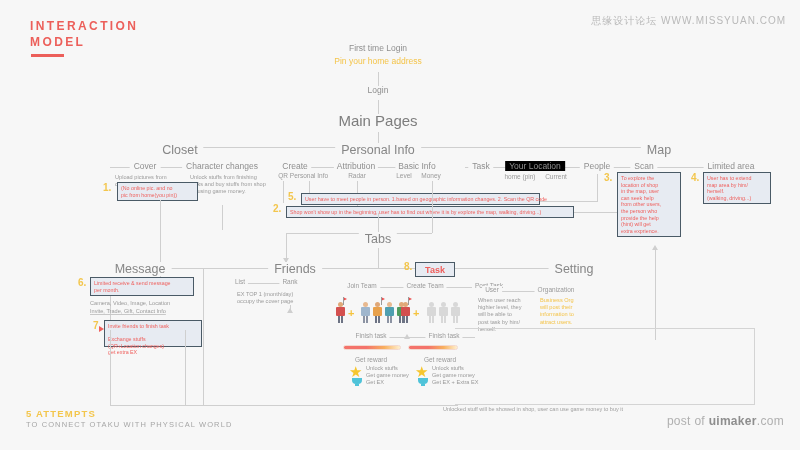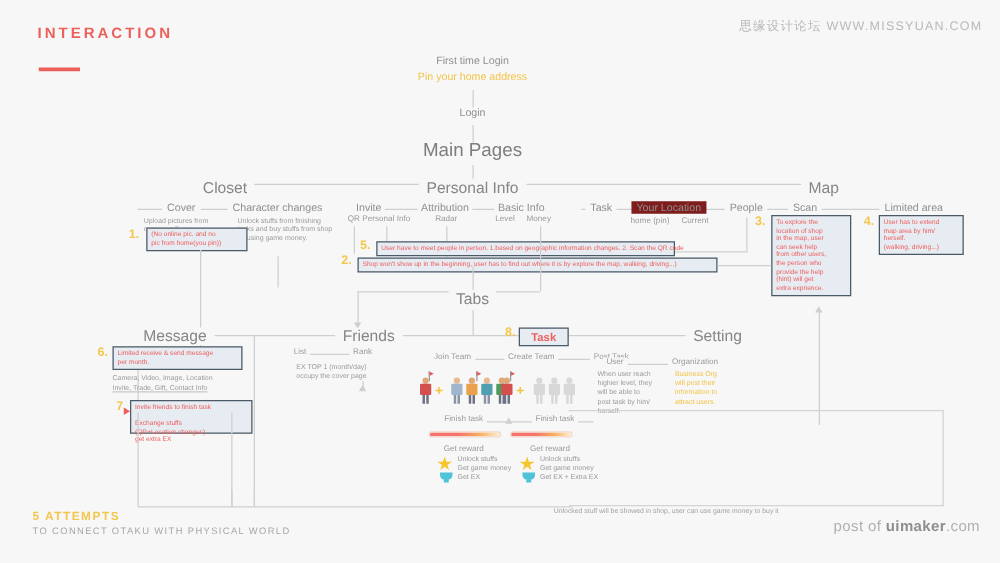--- a/index.html
+++ b/index.html
@@ -81,20 +81,21 @@
   .star{position:absolute;color:#f6c62f;font-size:15px;line-height:15px;}
   .trophy{position:absolute;}
 </style>
 </head>
 <body>
 
 <div id="stage">
 
   <div class="abs title-main">
     <div>INTERACTION</div>
+    <div>MODEL</div>
   </div>
   <div class="abs title-rule"></div>
   <div class="abs watermark">思缘设计论坛  WWW.MISSYUAN.COM</div>
 
   <div class="abs node n-md center" style="left:378px;top:43px;">First time Login</div>
   <div class="abs node n-md center yellow" style="left:378px;top:56px;">Pin your home address</div>
   <div class="abs v" style="left:378px;top:72px;height:14px;"></div>
   <div class="abs node n-md center" style="left:378px;top:85px;">Login</div>
   <div class="abs v" style="left:378px;top:100px;height:14px;"></div>
   <div class="abs node n-xl center" style="left:378px;top:112px;">Main Pages</div>
@@ -122,21 +123,21 @@
   <div class="abs note" style="left:117px;top:182px;width:81px;">(No online pic. and no
 pic from home(you pin))</div>
 
   <div class="abs v" style="left:222px;top:205px;height:25px;"></div>
   <div class="abs v" style="left:160px;top:200px;height:85px;"></div>
   <div class="abs h" style="left:110px;top:285px;width:50px;"></div>
   <div class="abs v" style="left:110px;top:285px;height:45px;"></div>
   <div class="abs v" style="left:160px;top:200px;height:5px;"></div>
 
   <div class="abs h" style="left:285px;top:167px;width:150px;"></div>
-  <div class="abs node n-md center" style="left:295px;top:161px;background:#f7f7f7;padding:0 3px;">Invite</div>
+  <div class="abs node n-md center" style="left:295px;top:161px;background:#f7f7f7;padding:0 3px;">Create</div>
   <div class="abs node n-md center" style="left:356px;top:161px;background:#f7f7f7;padding:0 3px;">Attribution</div>
   <div class="abs node n-md center" style="left:417px;top:161px;background:#f7f7f7;padding:0 3px;">Basic Info</div>
 
   <div class="abs node n-sm center" style="left:283px;top:172px;">QR</div>
   <div class="abs node n-sm center" style="left:309px;top:172px;">Personal Info</div>
   <div class="abs node n-sm center" style="left:357px;top:172px;">Radar</div>
   <div class="abs node n-sm center" style="left:404px;top:172px;">Level</div>
   <div class="abs node n-sm center" style="left:431px;top:172px;">Money</div>
 
   <div class="abs v" style="left:283px;top:181px;height:22px;"></div>
@@ -150,21 +151,21 @@
   <div class="abs note wide" style="left:286px;top:206px;width:288px;">Shop won't show up in the beginning, user has to find out where it is by explore the map, walking, driving...)</div>
 
   <div class="abs v" style="left:378px;top:213px;height:25px;"></div>
   <div class="abs v" style="left:432px;top:181px;height:52px;"></div>
   <div class="abs h" style="left:286px;top:233px;width:146px;"></div>
   <div class="abs v" style="left:286px;top:233px;height:30px;"></div>
   <div class="abs arrow" style="left:283px;top:258px;width:0;height:0;border-left:3px solid transparent;border-right:3px solid transparent;border-top:5px solid #cfcfcf;"></div>
 
   <div class="abs h" style="left:465px;top:167px;width:290px;"></div>
   <div class="abs node n-md center" style="left:481px;top:161px;background:#f7f7f7;padding:0 4px;">Task</div>
-  <div class="abs node n-md center" style="left:535px;top:161px;background:#7f1d1d;padding:0 4px;">Your Location</div>
+  <div class="abs node n-md center" style="left:535px;top:161px;background:#000000;padding:0 4px;">Your Location</div>
   <div class="abs node n-md center" style="left:597px;top:161px;background:#f7f7f7;padding:0 4px;">People</div>
   <div class="abs node n-md center" style="left:644px;top:161px;background:#f7f7f7;padding:0 4px;">Scan</div>
   <div class="abs node n-md center" style="left:731px;top:161px;background:#f7f7f7;padding:0 4px;">Limited area</div>
 
   <div class="abs node n-sm center" style="left:520px;top:173px;">home (pin)</div>
   <div class="abs node n-sm center" style="left:556px;top:173px;">Current</div>
 
   <div class="abs v" style="left:597px;top:174px;height:28px;"></div>
   <div class="abs h" style="left:540px;top:201px;width:57px;"></div>
 

